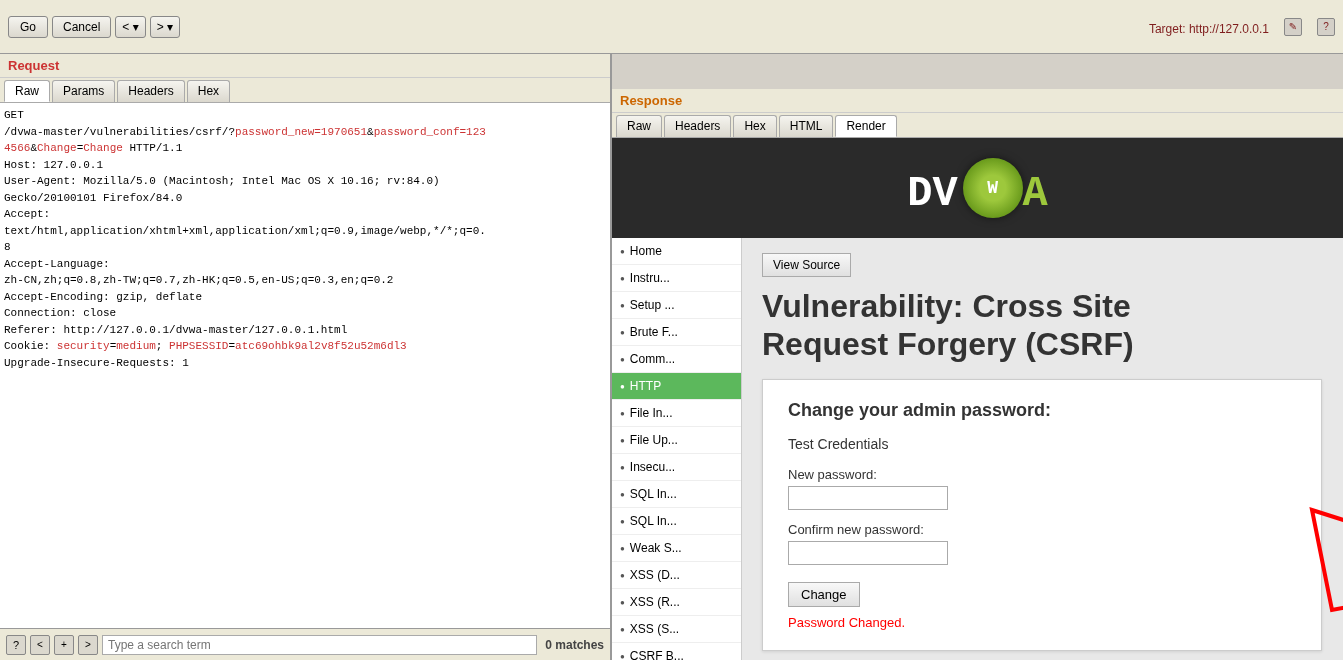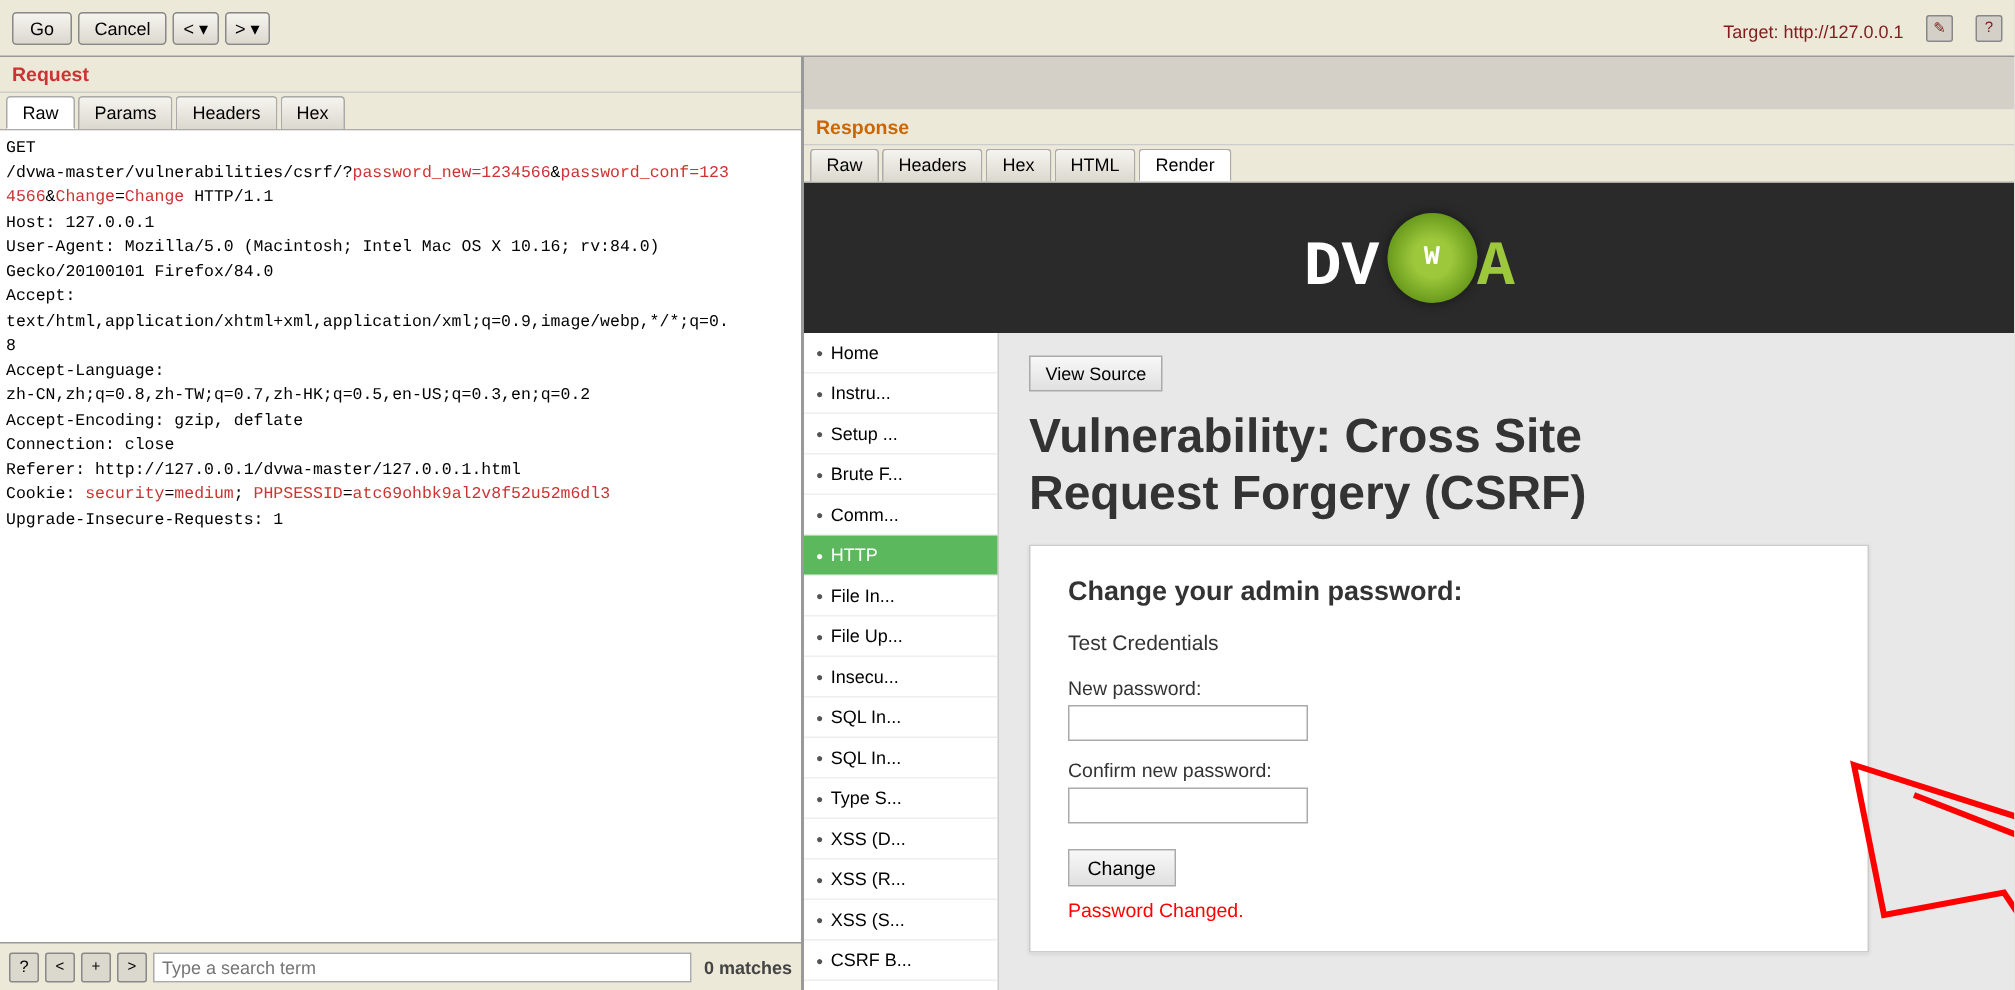--- a/index.html
+++ b/index.html
@@ -1,21 +1,21 @@
 <!DOCTYPE html>
 <html><head>
   <meta charset="utf-8">
   <style>
     * { box-sizing: border-box; margin: 0; padding: 0; }
     body { font-family: Arial, sans-serif; font-size: 13px; background: #d4d0c8; overflow: hidden; width: 1343px; height: 660px; display: flex; flex-direction: column; }
 
     
     .top-toolbar {
       display: flex; align-items: center; background: #ece9d8; border-bottom: 1px solid #999;
-      padding: 4px 8px; gap: 4px; height: 38px; flex-shrink: 0;
+      padding: 4px 8px; gap: 4px; height: 54px; flex-shrink: 0;
     }
     .toolbar-btn {
       background: linear-gradient(to bottom, #f5f4ef, #dbd8ce);
       border: 1px solid #888; border-radius: 3px; padding: 3px 10px;
       font-size: 12px; cursor: pointer; min-width: 40px;
     }
     .nav-btn {
       background: linear-gradient(to bottom, #f5f4ef, #dbd8ce);
       border: 1px solid #888; border-radius: 3px; padding: 3px 6px;
       font-size: 12px; cursor: pointer; display: flex; align-items: center; gap: 2px;
@@ -25,21 +25,21 @@
     }
     .target-icon { width: 18px; height: 18px; background: #d4d0c8; border: 1px solid #888; border-radius: 2px; display: inline-flex; align-items: center; justify-content: center; font-size: 10px; cursor: pointer; }
 
     
     .main-area {
       display: flex; flex: 1; overflow: hidden;
     }
 
     
     .left-panel {
-      width: 536px; flex-shrink: 0; display: flex; flex-direction: column; background: #f0ede8; border-right: 2px solid #999;
+      width: 612px; flex-shrink: 0; display: flex; flex-direction: column; background: #f0ede8; border-right: 2px solid #999;
     }
     .panel-title {
       color: #cc3333; font-weight: bold; font-size: 13px; padding: 4px 8px; background: #ece9d8; border-bottom: 1px solid #ccc;
     }
     .tab-bar {
       display: flex; background: #ece9d8; border-bottom: 1px solid #aaa; padding: 2px 4px 0; gap: 2px;
     }
     .tab {
       padding: 3px 10px; border: 1px solid #aaa; border-bottom: none; border-radius: 3px 3px 0 0;
       background: linear-gradient(to bottom, #f5f4ef, #dbd8ce); font-size: 12px; cursor: pointer;
@@ -172,21 +172,21 @@
   <div class="left-panel">
     <div class="panel-title">Request</div>
     <div class="tab-bar">
       <div class="tab active">Raw</div>
       <div class="tab">Params</div>
       <div class="tab">Headers</div>
       <div class="tab">Hex</div>
     </div>
     <div class="request-content">
       <span class="normal">GET<br></span>
-      <span class="normal">/dvwa-master/vulnerabilities/csrf/?<span class="url-param">password_new=1234566</span>&amp;<span class="url-param">password_conf=123<br>4566</span>&amp;<span class="url-param">Change</span>=<span class="url-param">Change</span> HTTP/1.1<br></span>
+      <span class="normal">/dvwa-master/vulnerabilities/csrf/?<span class="url-param">password_new=1970651</span>&amp;<span class="url-param">password_conf=123<br>4566</span>&amp;<span class="url-param">Change</span>=<span class="url-param">Change</span> HTTP/1.1<br></span>
       <span class="normal">Host: 127.0.0.1<br></span>
       <span class="normal">User-Agent: Mozilla/5.0 (Macintosh; Intel Mac OS X 10.16; rv:84.0)<br></span>
       <span class="normal">Gecko/20100101 Firefox/84.0<br></span>
       <span class="normal">Accept:<br></span>
       <span class="normal">text/html,application/xhtml+xml,application/xml;q=0.9,image/webp,*/*;q=0.<br>8<br></span>
       <span class="normal">Accept-Language:<br></span>
       <span class="normal">zh-CN,zh;q=0.8,zh-TW;q=0.7,zh-HK;q=0.5,en-US;q=0.3,en;q=0.2<br></span>
       <span class="normal">Accept-Encoding: gzip, deflate<br></span>
       <span class="normal">Connection: close<br></span>
       <span class="normal">Referer: http://127.0.0.1/dvwa-master/127.0.0.1.html<br></span>
@@ -269,21 +269,21 @@
             <div class="dvwa-sidebar-item">
               <span class="bullet">●</span>
               <span>SQL In...</span>
             </div>
             <div class="dvwa-sidebar-item">
               <span class="bullet">●</span>
               <span>SQL In...</span>
             </div>
             <div class="dvwa-sidebar-item">
               <span class="bullet">●</span>
-              <span>Type S...</span>
+              <span>Weak S...</span>
             </div>
             <div class="dvwa-sidebar-item">
               <span class="bullet">●</span>
               <span>XSS (D...</span>
             </div>
             <div class="dvwa-sidebar-item">
               <span class="bullet">●</span>
               <span>XSS (R...</span>
             </div>
             <div class="dvwa-sidebar-item">

